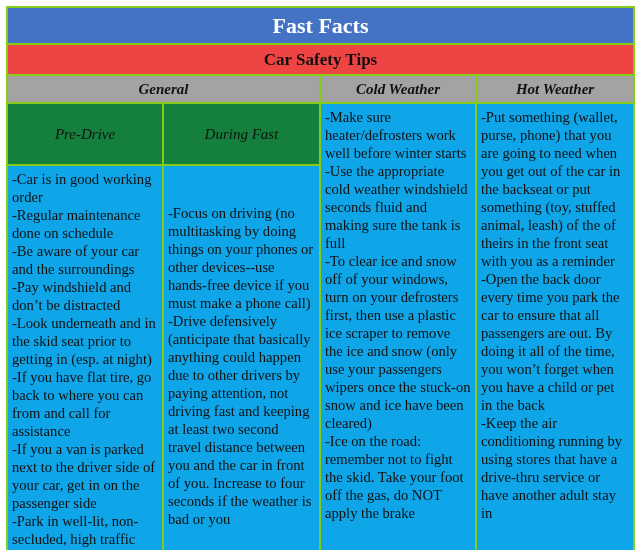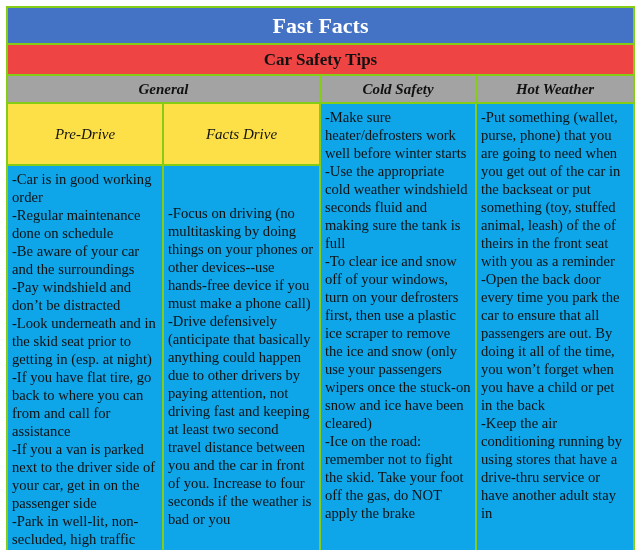--- a/index.html
+++ b/index.html
@@ -48,21 +48,21 @@
     .cat-row th {
       background: #a3a3a3;
       font-size: 15px;
       font-weight: bold;
       font-style: italic;
       height: 18px;
       line-height: 18px;
       text-align: center;
     }
     .sub-row th {
-      background: #fde047;
+      background: #15803d;
       font-size: 15px;
       font-weight: normal;
       font-style: italic;
       height: 52px;
       text-align: center;
       vertical-align: middle;
     }
     td.cell {
       font-size: 14.6px;
       line-height: 18px;
@@ -91,26 +91,26 @@
     </colgroup>
     <tbody>
         <tr class="title-row">
       <th colspan="4">Fast Facts</th>
     </tr>
     <tr class="subtitle-row">
       <th colspan="4">Car Safety Tips</th>
     </tr>
     <tr class="cat-row">
       <th colspan="2">General</th>
-      <th>Cold Safety</th>
+      <th>Cold Weather</th>
       <th>Hot Weather</th>
     </tr>
     <tr class="sub-row">
       <th>Pre-Drive</th>
-      <th>Facts Drive</th>
+      <th>During Fast</th>
       <td class="cell tall" rowspan="2">
         <span class="line">-Make sure heater/defrosters work well before winter starts</span>
         <span class="line">-Use the appropriate cold weather windshield seconds fluid and making sure the tank is full</span>
         <span class="line">-To clear ice and snow off of your windows, turn on your defrosters first, then use a plastic ice scraper to remove the ice and snow (only use your passengers wipers once the stuck-on snow and ice have been cleared)</span>
         <span class="line">-Ice on the road: remember not to fight the skid. Take your foot off the gas, do NOT apply the brake</span>
       </td>
       <td class="cell tall" rowspan="2">
         <span class="line">-Put something (wallet, purse, phone) that you are going to need when you get out of the car in the backseat or put something (toy, stuffed animal, leash) of the of theirs in the front seat with you as a reminder</span>
         <span class="line">-Open the back door every time you park the car to ensure that all passengers are out. By doing it all of the time, you won’t forget when you have a child or pet in the back</span>
         <span class="line">-Keep the air conditioning running by using stores that have a drive-thru service or have another adult stay in</span>

